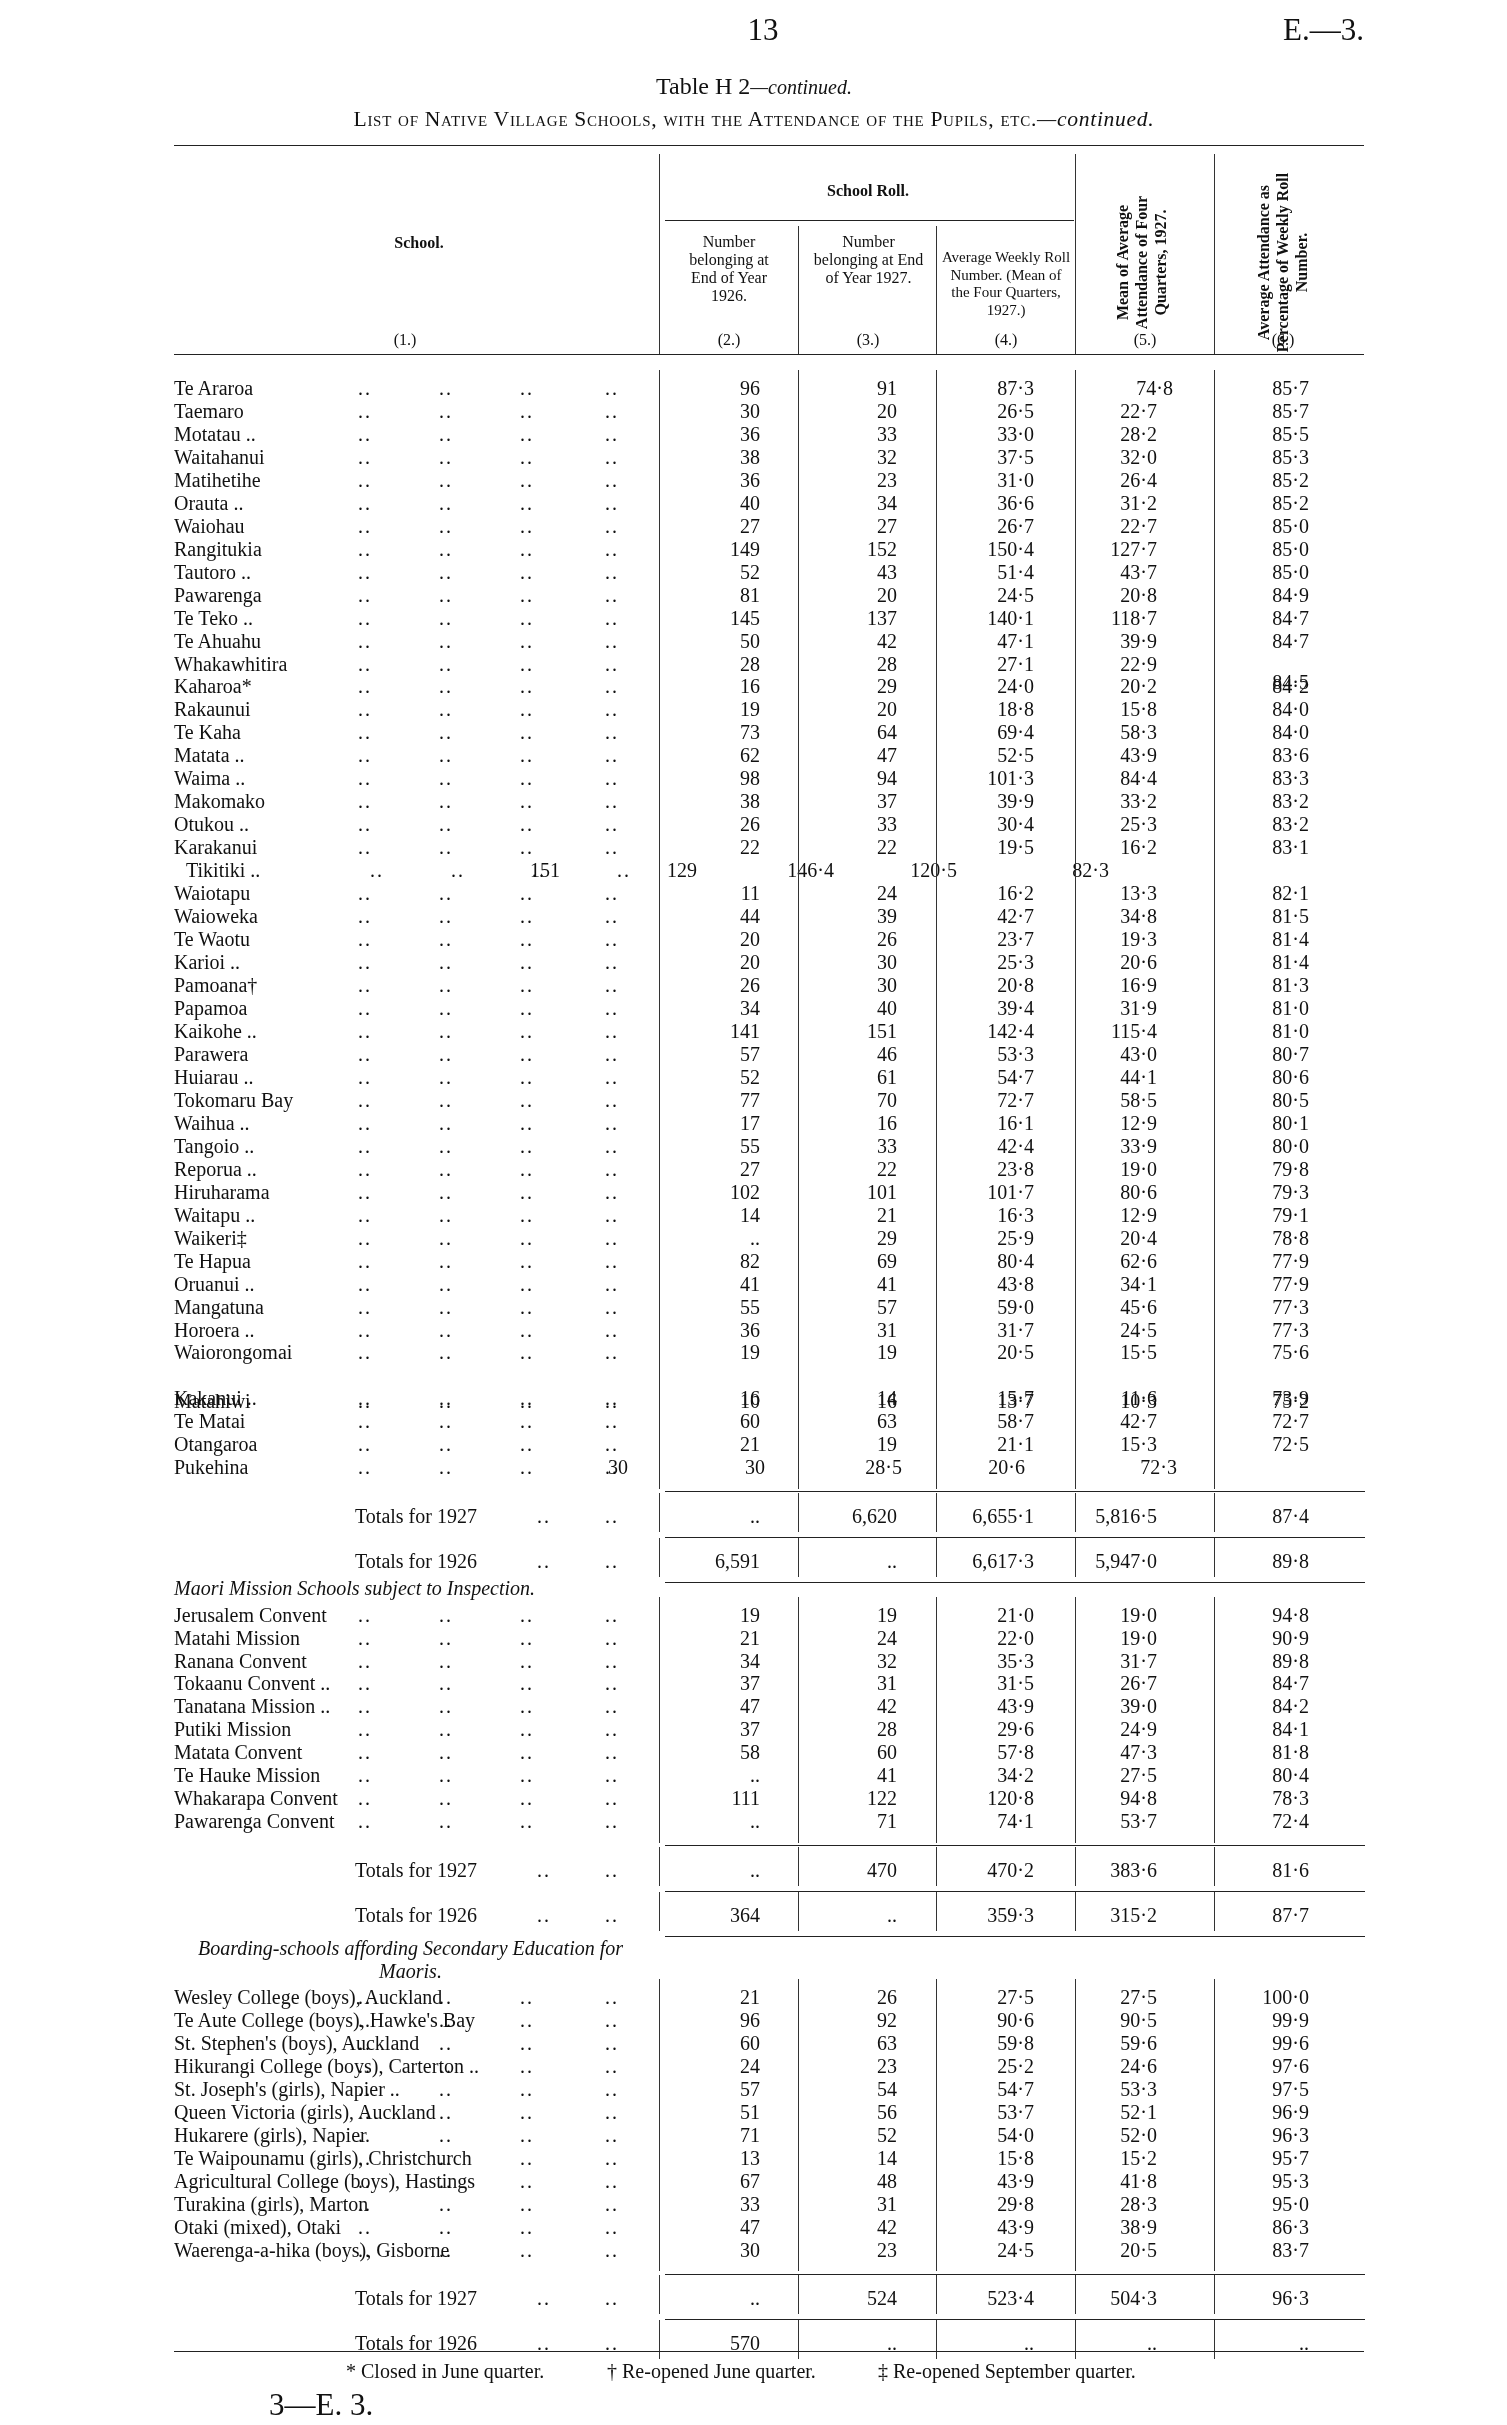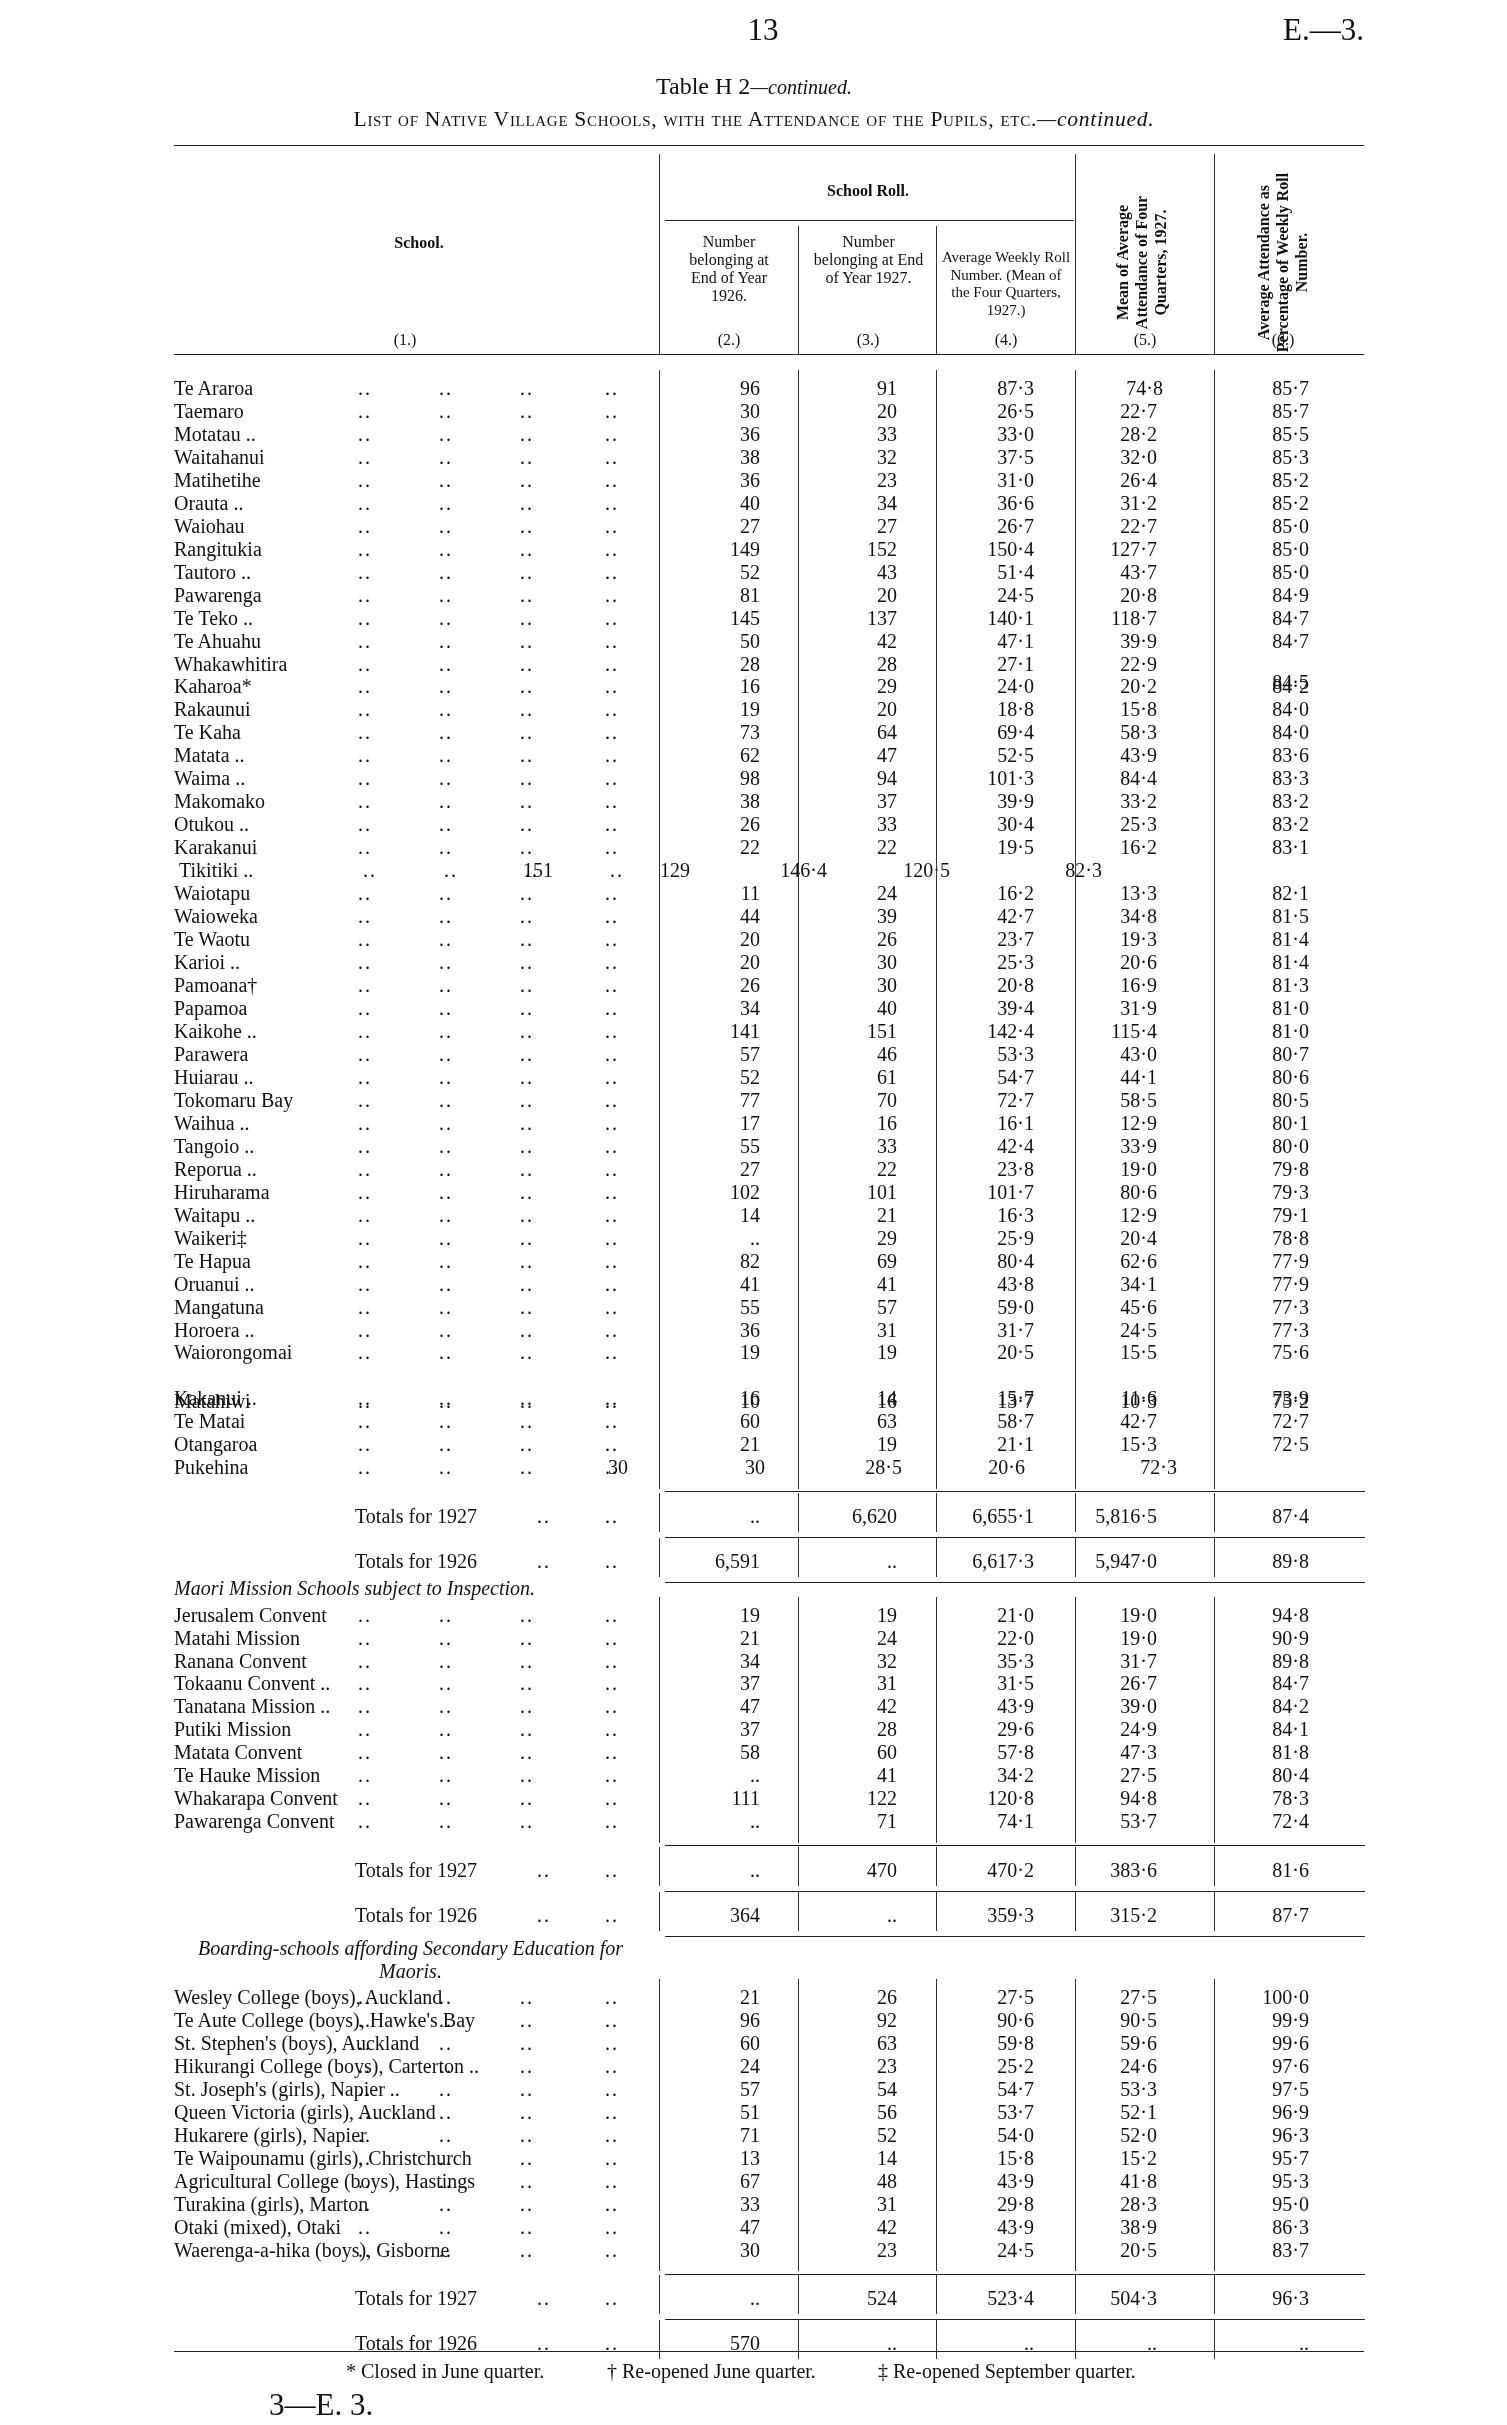--- a/index.html
+++ b/index.html
@@ -68,21 +68,21 @@
 <div id="table-body">
     <div class="row" style="left: 0px; top: 377px; width: 1508px;">
       <span class="name" style="left: 174px;">Te Araroa</span>
       <span class="dots" style="left: 358px;">..</span>
       <span class="dots" style="left: 439px;">..</span>
       <span class="dots" style="left: 520px;">..</span>
       <span class="dots" style="left: 605px;">..</span>
       <span class="c" style="right: 748px;">96</span>
       <span class="c" style="right: 611px;">91</span>
       <span class="c" style="right: 474px;">87·3</span>
-      <span class="c" style="right: 345px;">74·8</span>
+      <span class="c" style="right: 335px;">74·8</span>
       <span class="c" style="right: 199px;">85·7</span>
     </div>
     <div class="row" style="left: 0px; top: 400px; width: 1508px;">
       <span class="name" style="left: 174px;">Taemaro</span>
       <span class="dots" style="left: 358px;">..</span>
       <span class="dots" style="left: 439px;">..</span>
       <span class="dots" style="left: 520px;">..</span>
       <span class="dots" style="left: 605px;">..</span>
       <span class="c" style="right: 748px;">30</span>
       <span class="c" style="right: 611px;">20</span>
@@ -311,21 +311,21 @@
       <span class="dots" style="left: 358px;">..</span>
       <span class="dots" style="left: 439px;">..</span>
       <span class="dots" style="left: 520px;">..</span>
       <span class="dots" style="left: 605px;">..</span>
       <span class="c" style="right: 748px;">22</span>
       <span class="c" style="right: 611px;">22</span>
       <span class="c" style="right: 474px;">19·5</span>
       <span class="c" style="right: 351px;">16·2</span>
       <span class="c" style="right: 199px;">83·1</span>
     </div>
-    <div class="row" style="left: 5px; top: 859px; width: 1252px; padding-left: 44px;">
+    <div class="row" style="left: 12px; top: 859px; width: 1252px; padding-left: 44px;">
       <span class="name" style="left: 174px;">Tikitiki ..</span>
       <span class="dots" style="left: 358px;">..</span>
       <span class="dots" style="left: 439px;">..</span>
       <span class="dots" style="left: 520px;">..</span>
       <span class="dots" style="left: 605px;">..</span>
       <span class="c" style="right: 748px;">151</span>
       <span class="c" style="right: 611px;">129</span>
       <span class="c" style="right: 474px;">146·4</span>
       <span class="c" style="right: 351px;">120·5</span>
       <span class="c" style="right: 199px;">82·3</span>

